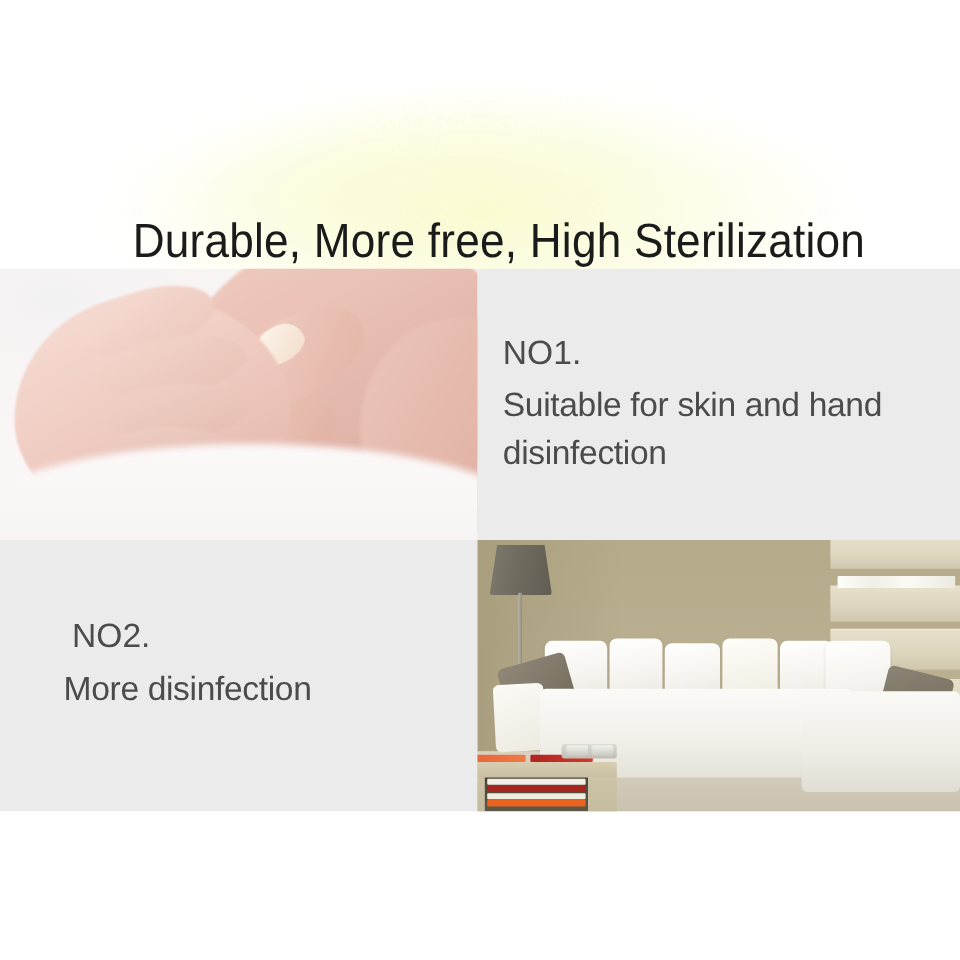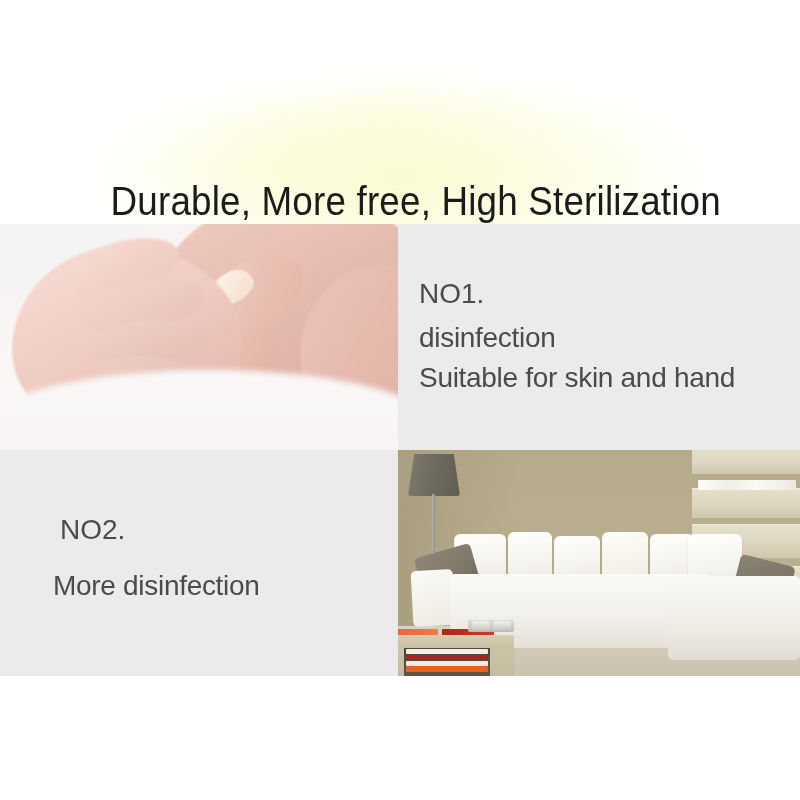--- a/index.html
+++ b/index.html
@@ -67,21 +67,21 @@
 
   .txtblock { position:absolute; }
   .no-label { color:#4b4b4b; font-size:28px; line-height:40px; }
   .no-body  { color:#4b4b4b; font-size:28px; line-height:40px; letter-spacing:-0.3px; }
 
   
   .block1 { left:21px; top:50px; }
   .block1 .no-label { margin-bottom:4px; }
   
   .block2 { left:53px; top:60px; }
-  .block2 .no-label { margin-left:7px; margin-bottom:16px; }
+  .block2 .no-label { margin-left:7px; margin-bottom:4px; }
 
   
   .photo-baby { background:#f7f2f0; }
   .baby-bg {
     position:absolute; inset:0;
     background:
       radial-gradient(ellipse 150px 90px at 12% 12%, #f3f2f3 0%, rgba(243,242,243,0) 70%),
       radial-gradient(ellipse 220px 150px at 85% 85%, #fbf6f5 0%, rgba(251,246,245,0) 72%),
       linear-gradient(165deg, #f6f3f3 0%, #faf6f5 45%, #fdfbfa 100%);
   }
@@ -269,22 +269,22 @@
       <div class="finger f1"></div>
       <div class="finger f2"></div>
       <div class="finger f3"></div>
       <div class="finger f4"></div>
       <div class="bedding"></div>
     </div>
 
     <div class="cell txtcell">
       <div class="txtblock block1">
         <div class="no-label">NO1.</div>
+        <div class="no-body">Suitable for skin and hand</div>
         <div class="no-body">disinfection</div>
-        <div class="no-body">Suitable for skin and hand</div>
       </div>
     </div>
 
     <div class="cell txtcell">
       <div class="txtblock block2">
         <div class="no-label">NO2.</div>
         <div class="no-body">More disinfection</div>
       </div>
     </div>
 

